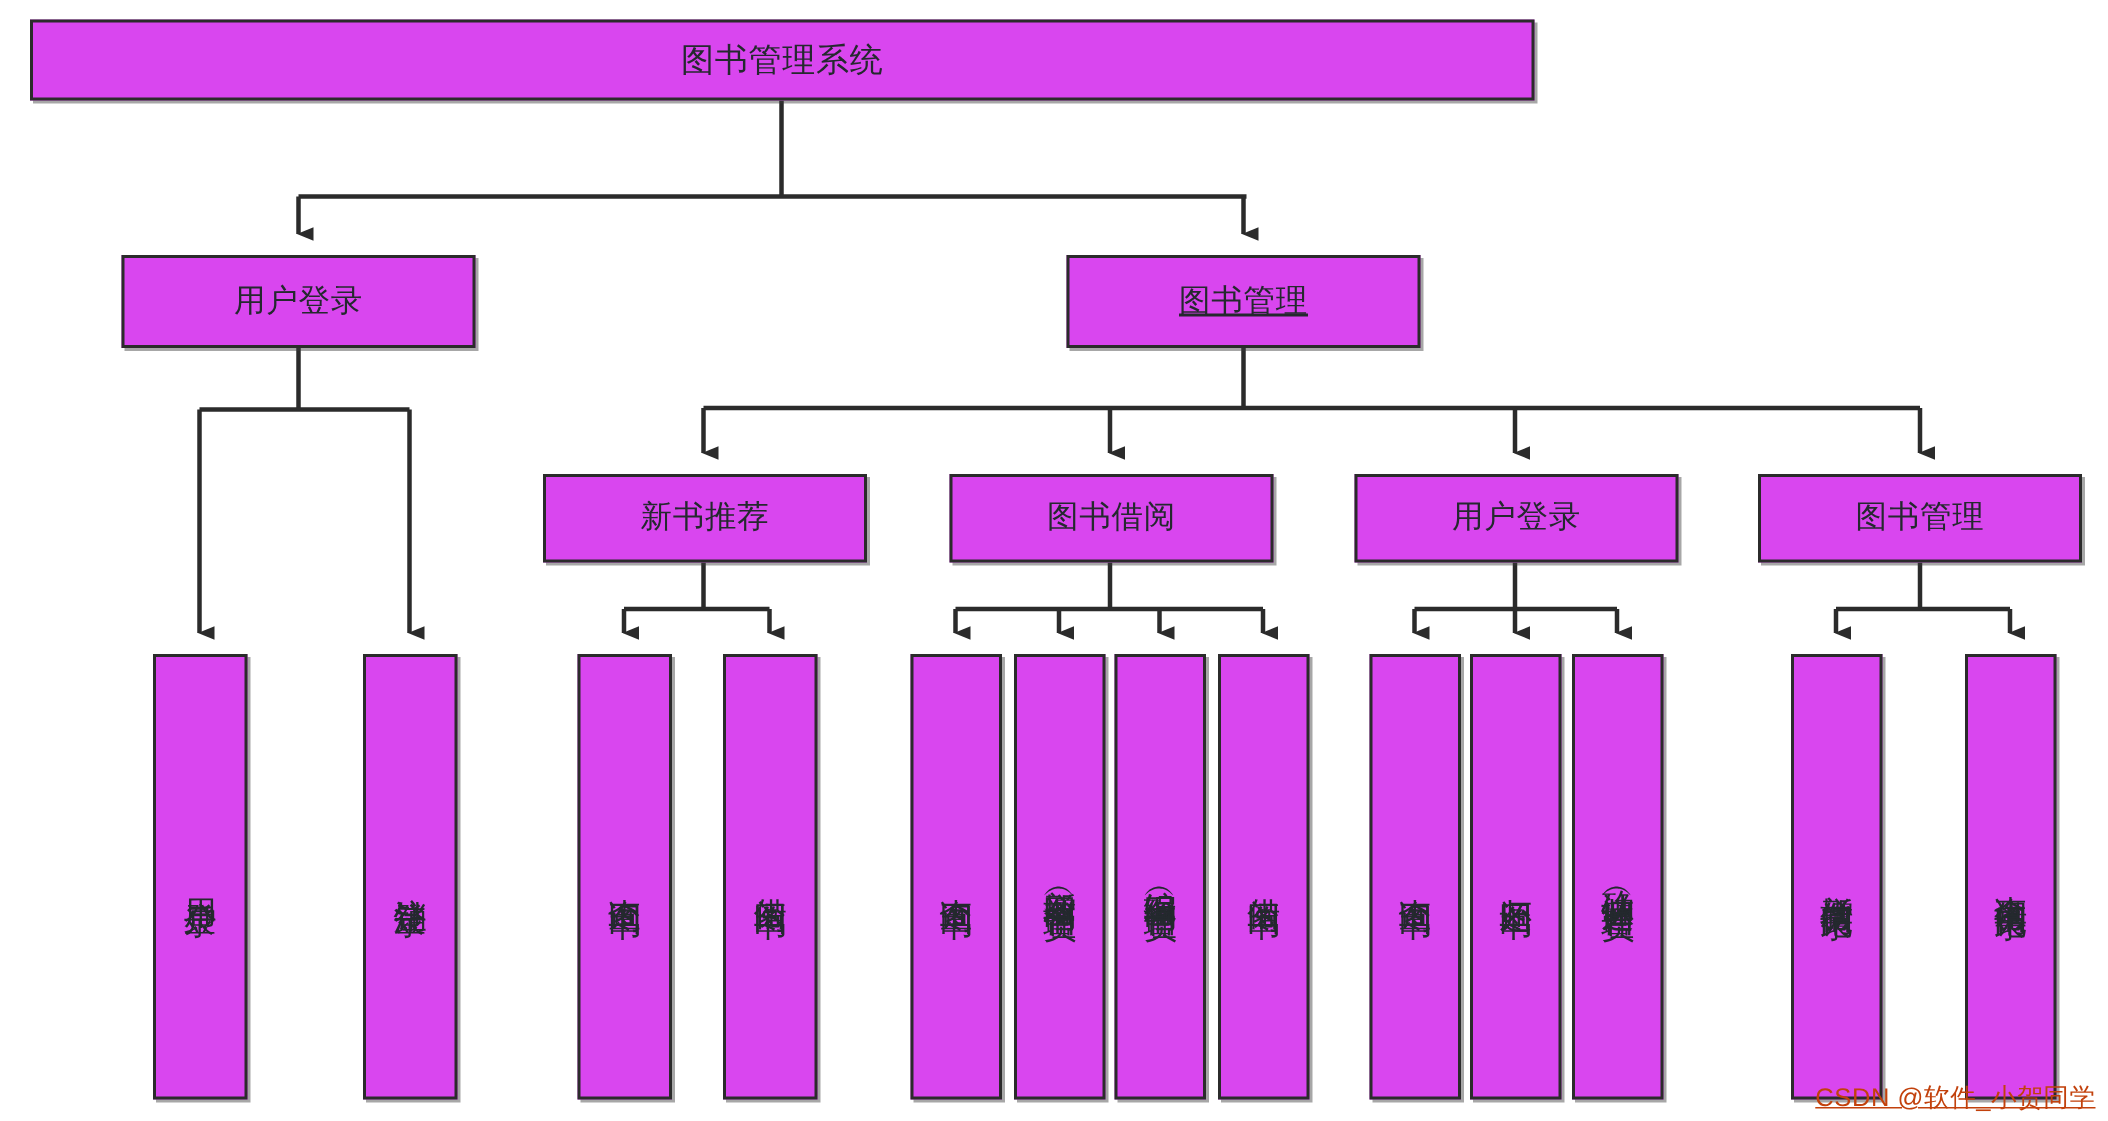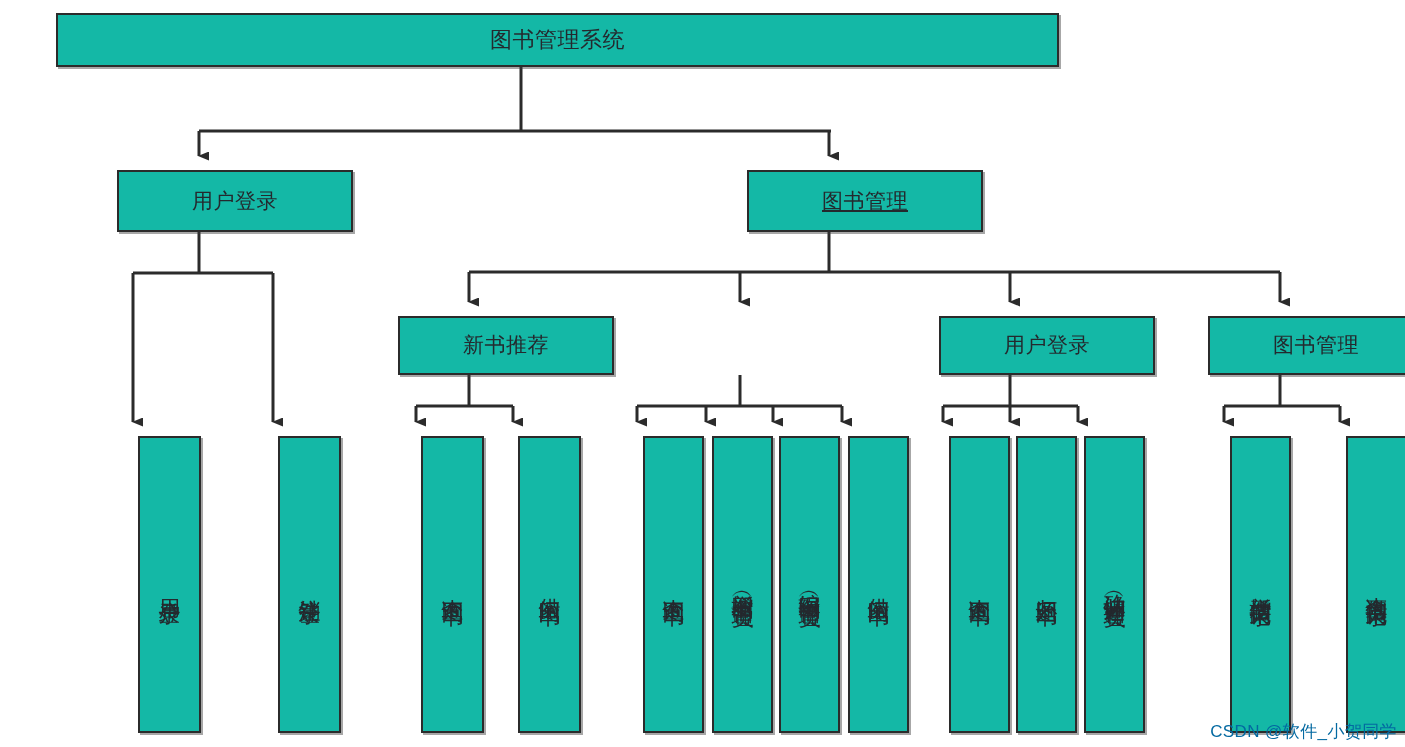--- a/index.html
+++ b/index.html
@@ -22,28 +22,27 @@
     position: absolute;
     left: 0;
     top: 0;
     width: 1405px;
     height: 747px;
     pointer-events: none;
   }
   .node {
     position: absolute;
     box-sizing: border-box;
-    background: #14b8a6;
+    background: #d946ef;
     border: 2px solid #2b2b2b;
     box-shadow: 2px 2px 0 rgba(60,60,60,0.45);
     display: flex;
     align-items: center;
     justify-content: center;
     color: #24292e;
-    margin-left: 36px;
   }
   .node-label {
     display: block;
     text-align: center;
     line-height: 1.05;
     color: #24292e;
   }
   .node.horizontal .node-label {
     font-size: 21px;
     letter-spacing: 0.5px;
@@ -64,24 +63,25 @@
     line-height: 1.18;
     letter-spacing: 2px;
     max-height: 100%;
     white-space: nowrap;
   }
   #watermark {
     position: absolute;
     right: 8px;
     bottom: 4px;
     font-size: 17px;
-    color: #0369a1;
+    color: #c2410c;
     letter-spacing: 0.4px;
     white-space: nowrap;
     user-select: none;
+    text-decoration: underline;
   }
 </style>
 </head>
 <body style="background: rgb(255, 255, 255);">
 
 <div id="diagram-canvas">
 
   <svg id="edge-layer" viewBox="0 0 1405 747">
     <defs>
       <marker id="arrowhead" markerWidth="9" markerHeight="11" refX="4.5" refY="10" orient="auto" markerUnits="userSpaceOnUse">
@@ -139,20 +139,23 @@
   <div class="node horizontal" style="left: 81px; top: 170px; width: 236px; height: 62px;">
     <span class="node-label">用户登录</span>
   </div>
   <div class="node horizontal" style="left: 711px; top: 170px; width: 236px; height: 62px; text-decoration: underline;">
     <span class="node-label">图书管理</span>
   </div>
 
   <div class="node horizontal" style="left: 362px; top: 316px; width: 216px; height: 59px;">
     <span class="node-label">新书推荐</span>
   </div>
+  <div class="node horizontal" style="left: 633px; top: 316px; width: 216px; height: 59px;">
+    <span class="node-label">图书借阅</span>
+  </div>
   <div class="node horizontal" style="left: 903px; top: 316px; width: 216px; height: 59px;">
     <span class="node-label">用户登录</span>
   </div>
   <div class="node horizontal" style="left: 1172px; top: 316px; width: 216px; height: 59px;">
     <span class="node-label">图书管理</span>
   </div>
 
   <div class="node vertical" style="left: 102px; top: 436px; width: 63px; height: 297px;">
     <span class="node-label">用户登录</span>
   </div>

